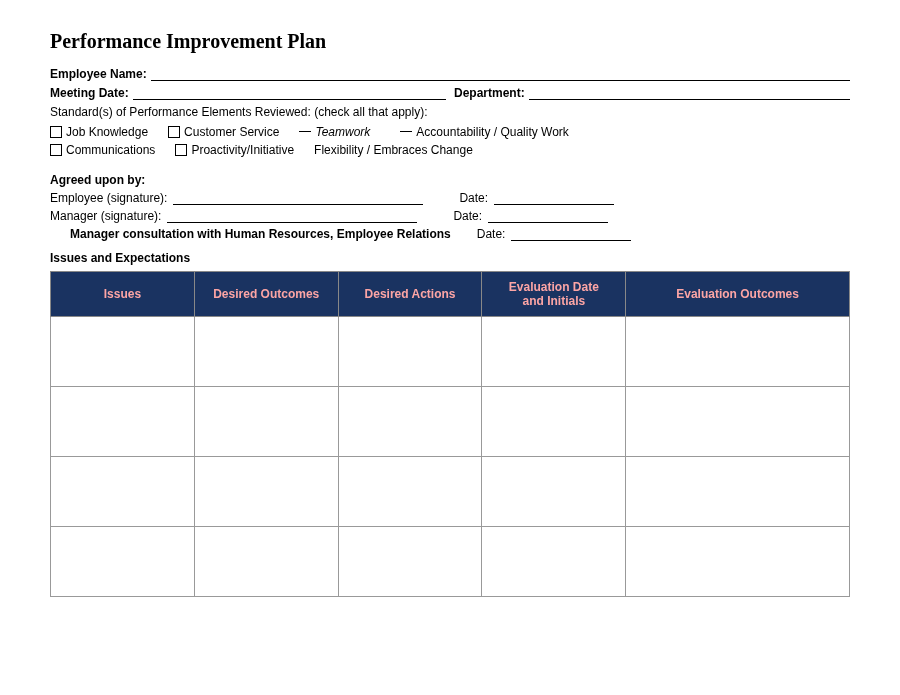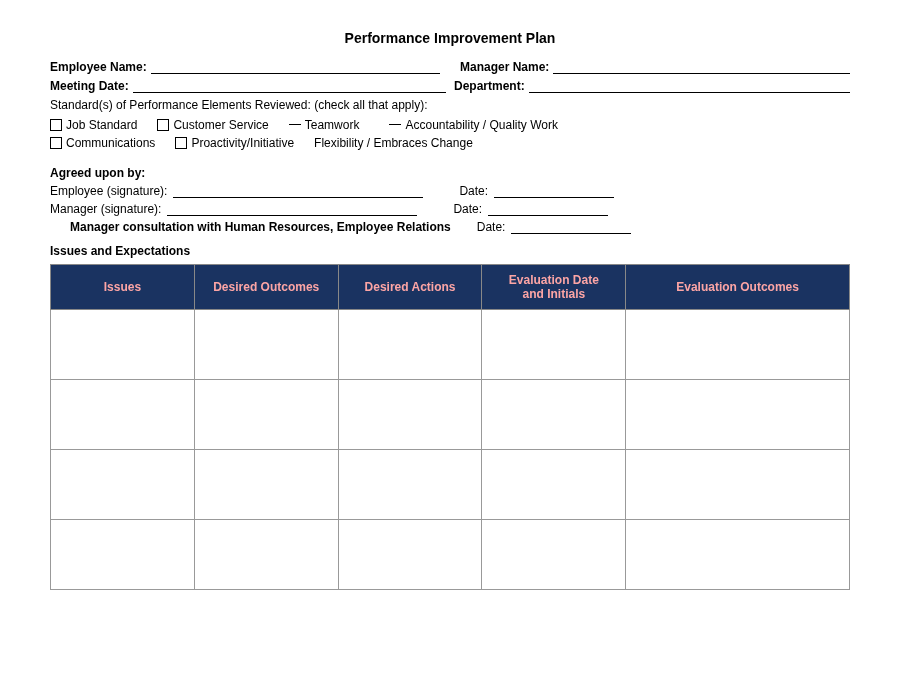--- a/index.html
+++ b/index.html
@@ -6,24 +6,25 @@
     body {
       background: #fff;
       font-family: Arial, sans-serif;
       font-size: 12px;
       color: #000;
       padding: 30px 50px;
       width: 900px;
       min-height: 695px;
     }
     .title {
-      text-align: center;
-      font-size: 14px;
+      text-align: left;
+      font-size: 20px;
       font-weight: bold;
       margin-bottom: 14px;
+      font-family: Liberation Serif, serif;
     }
     .field-row {
       display: flex;
       justify-content: flex-start;
       margin-bottom: 5px;
     }
     .field-group {
       display: flex;
       align-items: center;
       gap: 4px;
@@ -147,50 +148,46 @@
 </head>
 <body>
 
 <div class="title">Performance Improvement Plan</div>
 
 <div class="field-row">
   <div class="field-group">
     <span class="field-label">Employee Name:</span>
     <div class="field-line"></div>
   </div>
-  <div class="field-group" style="margin-left:20px;">
-    <span class="field-label">Manager Name:</span>
-    <div class="field-line"></div>
-  </div>
 </div>
 <div class="field-row">
   <div class="field-group">
     <span class="field-label">Meeting  Date:</span>
     <div class="field-line"></div>
   </div>
   <div class="field-group" style="margin-left:8px;">
     <span class="field-label">Department:</span>
     <div class="field-line"></div>
   </div>
 </div>
 
 <div class="standards-section">
   <div class="standards-label">
     <span>Standard(s) of Performance Elements Reviewed:</span> <span>(check all that apply):</span>
   </div>
   <div class="checkboxes-row">
     <div class="checkbox-item">
       <div class="checkbox-box"></div>
-      <span>Job Standard</span>
+      <span>Job Knowledge</span>
     </div>
     <div class="checkbox-item">
       <div class="checkbox-box"></div>
       <span>Customer Service</span>
     </div>
-    <div class="checkbox-item" style="margin-right:30px;">
+    <div class="checkbox-item" style="margin-right:30px;font-style:italic;">
       <div class="checkbox-dash"></div>
       <span>Teamwork</span>
     </div>
     <div class="checkbox-item">
       <div class="checkbox-dash"></div>
       <span>Accountability / Quality Work</span>
     </div>
   </div>
   <div class="checkboxes-row">
     <div class="checkbox-item">

